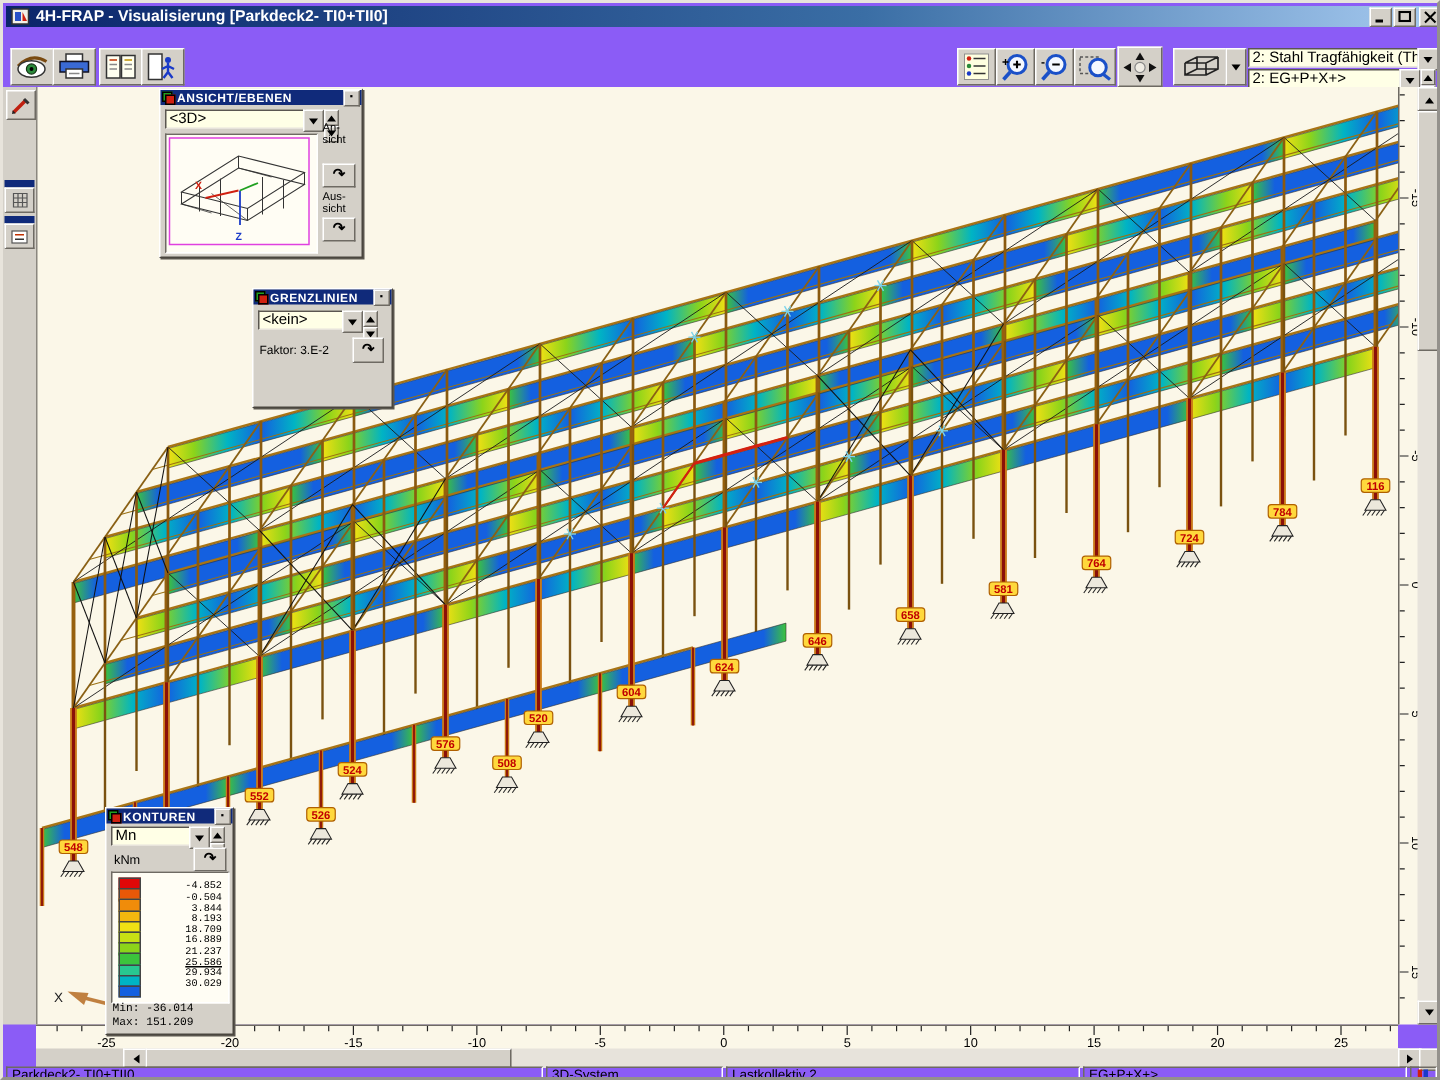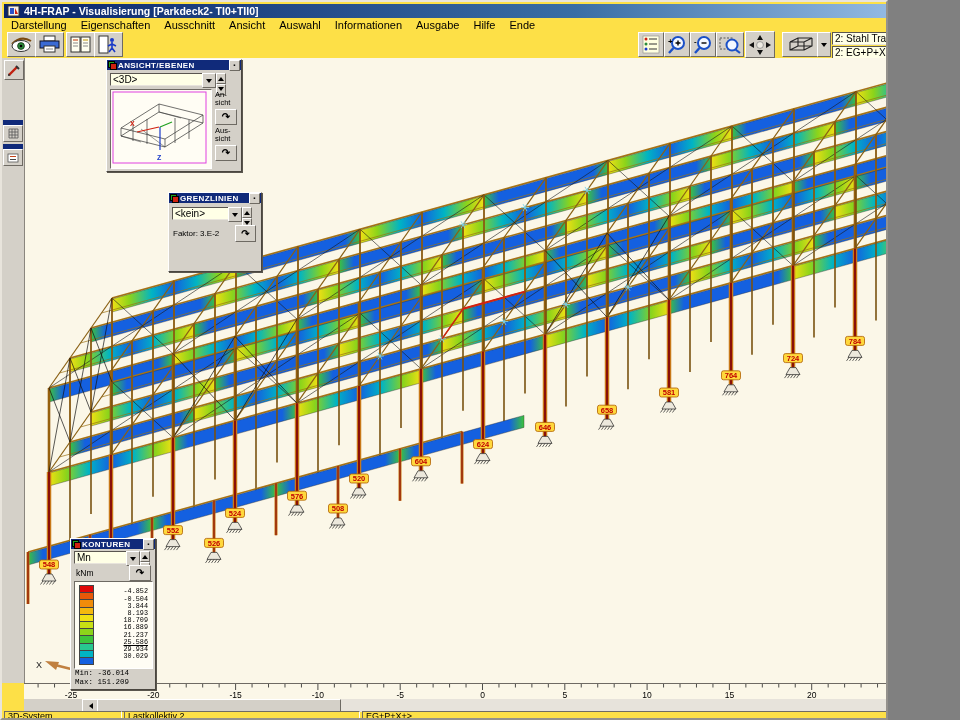--- a/index.html
+++ b/index.html
@@ -1,16 +1,16 @@
 <!DOCTYPE html>
 <html><head>
 <meta charset="utf-8">
 <style>
   html,body{margin:0;padding:0;background:#808080;}
-  #app{position:relative;width:888px;height:720px;background:#fde047;
+  #app{position:relative;width:960px;height:720px;background:#8b5cf6;
        font-family:"Liberation Sans",sans-serif;overflow:hidden;
        border:2px outset #e8e4dc;box-sizing:border-box;}
   .abs{position:absolute;}
   .raised{border:1px solid;border-color:#ffffff #6e6a63 #6e6a63 #ffffff;background:#d4d0c8;}
   .sunken{border:1px solid;border-color:#6e6a63 #ffffff #ffffff #6e6a63;}
   .field{background:#ffffe6;border:1px solid;border-color:#5a5650 #e8e4dc #e8e4dc #5a5650;
          font-size:10px;line-height:11px;padding:0 2px;white-space:nowrap;overflow:hidden;}
   .btn{display:flex;align-items:center;justify-content:center;cursor:default;}
   .downarrow{width:0;height:0;border:3.5px solid transparent;border-top:4.5px solid #000;margin-top:4px;}
   .uparrow-s{width:0;height:0;border:3px solid transparent;border-bottom:4px solid #000;margin-bottom:2px;}
@@ -79,31 +79,20 @@
           </svg>
       </div>
       <div class="tbtn raised btn" style="margin-left:2px">
         <svg width="9" height="9">
             <path d="M1,1 L8,8 M8,1 L1,8" stroke="#000" stroke-width="1.4"></path>
           </svg>
       </div>
     </div>
   </div>
 
-  <div id="menubar" class="abs">
-      <span class="menu-item">Darstellung</span>
-      <span class="menu-item">Eigenschaften</span>
-      <span class="menu-item">Ausschnitt</span>
-      <span class="menu-item">Ansicht</span>
-      <span class="menu-item">Auswahl</span>
-      <span class="menu-item">Informationen</span>
-      <span class="menu-item">Ausgabe</span>
-      <span class="menu-item">Hilfe</span>
-      <span class="menu-item">Ende</span>
-    </div>
 
   <div id="toolbar" class="abs">
     <div class="abs tool raised btn" style="left:3px;top:1px">
       <svg width="23" height="19">
         <path d="M2,9 Q11,0 21,6" fill="none" stroke="#7a4a10" stroke-width="2"></path>
         <ellipse cx="11" cy="11" rx="9" ry="5.5" fill="#fff" stroke="#333" stroke-width="1"></ellipse>
         <circle cx="11" cy="11" r="3.4" fill="#2a8a3a" stroke="#133313" stroke-width=".8"></circle>
         <circle cx="11" cy="11" r="1.3" fill="#000"></circle>
       </svg>
     </div>
@@ -790,21 +779,21 @@
           <rect x="2" y="2" width="93" height="71" fill="none" stroke="#e040e0" stroke-width="1"></rect>
           <path d="M10,46 L48,22 L92,33 L54,57 Z M10,38 L48,14 L92,25 L54,49 Z M10,38 L10,46 M48,14 L48,22 M92,25 L92,33 M54,49 L54,57 M22,34 L22,51 M36,29 L36,54 M64,28 L64,53 M78,30 L78,49" fill="none" stroke="#333" stroke-width="0.7"></path>
           <path d="M10,46 L30,52 M30,39 L54,57 M48,22 L70,28" fill="none" stroke="#333" stroke-width="0.5"></path>
           <line x1="48" y1="37" x2="26" y2="42" stroke="#d02010" stroke-width="1.2"></line>
           <line x1="49" y1="37" x2="49" y2="60" stroke="#1a3ac8" stroke-width="1.2"></line>
           <line x1="49" y1="37" x2="61" y2="32" stroke="#20a020" stroke-width="1.2"></line>
           <text x="19" y="36" font-size="7" fill="#d02010" font-weight="bold" font-family="Liberation Sans,sans-serif">X</text>
           <text x="46" y="70" font-size="7" fill="#1a3ac8" font-weight="bold" font-family="Liberation Sans,sans-serif">Z</text>
         </svg>
     </div>
-    <div class="abs plabel" style="left:108px;top:31px">
+    <div class="abs plabel" style="left:108px;top:21px">
       <div>An-</div>
         <div>sicht</div>
     </div>
     <div class="abs raised btn applybtn" style="left:108px;top:49px;width:20px;height:14px">
         <span>↷</span>
       </div>
     <div class="abs plabel" style="left:108px;top:67px">
       <div>Aus-</div>
         <div>sicht</div>
     </div>
@@ -1025,20 +1014,21 @@
         <div style="width:0;height:0;border:3px solid transparent;border-right:4px solid #000;margin-right:2px"></div>
       </div>
     <div class="abs raised thumb" style="left:15px;top:0;width:242px;height:11px"></div>
     <div class="abs raised btn sbbtn" style="left:850px;top:0;width:14px;height:11px">
         <div style="width:0;height:0;border:3px solid transparent;border-left:4px solid #000;margin-left:2px"></div>
       </div>
   </div>
   <div class="abs raised" style="left:944px;top:697px;width:14px;height:13px"></div>
 
   <div id="statusbar" class="abs">
+    <div class="status-cell" style="width:350px">Parkdeck2- TI0+TII0</div>
     <div class="status-cell" style="width:110px">3D-System</div>
     <div class="status-cell" style="width:228px">Lastkollektiv 2</div>
     <div class="status-cell" style="flex:1">EG+P+X+&gt;</div>
     <div class="status-cell btn" style="width:10px">
       <svg width="8" height="8">
           <rect x="0" y="1" width="3" height="6" fill="#d02010"></rect>
           <rect x="4" y="1" width="3" height="6" fill="#1a3ac8"></rect>
         </svg>
     </div>
   </div>

